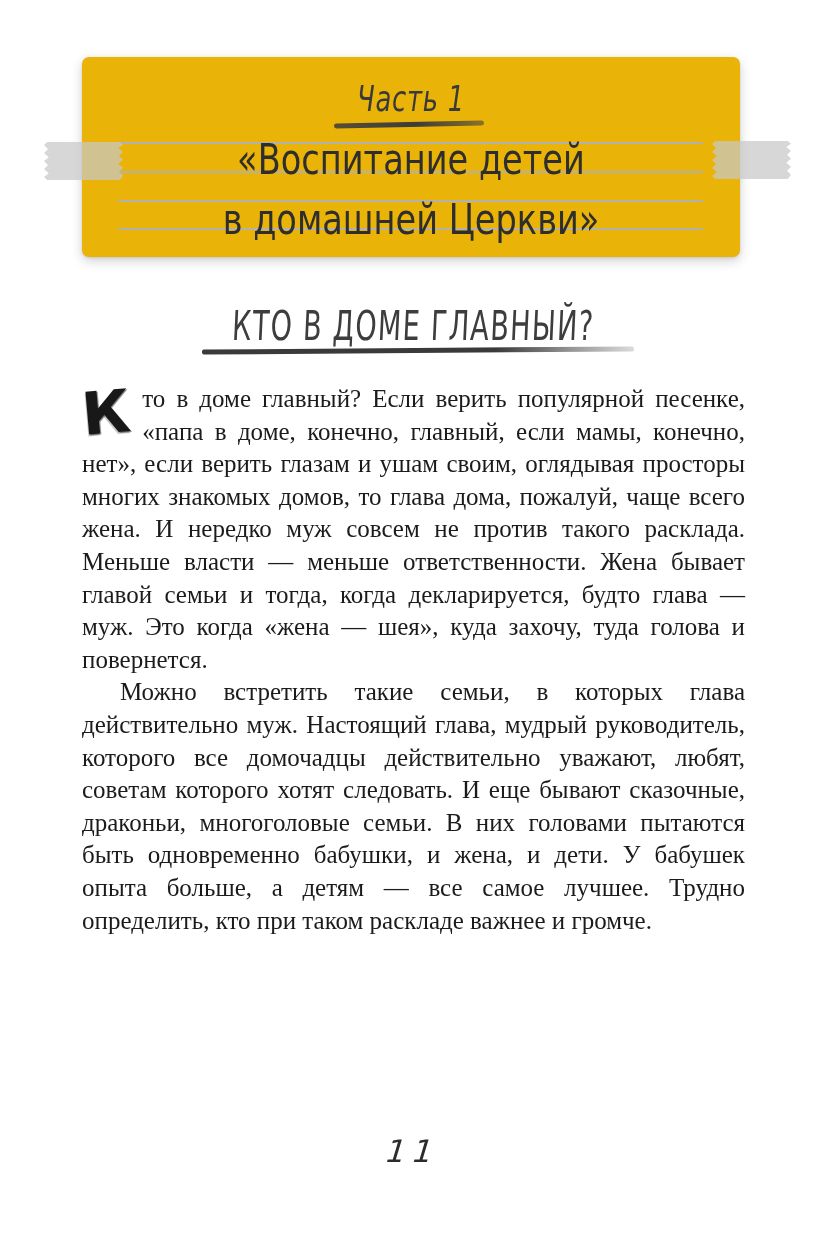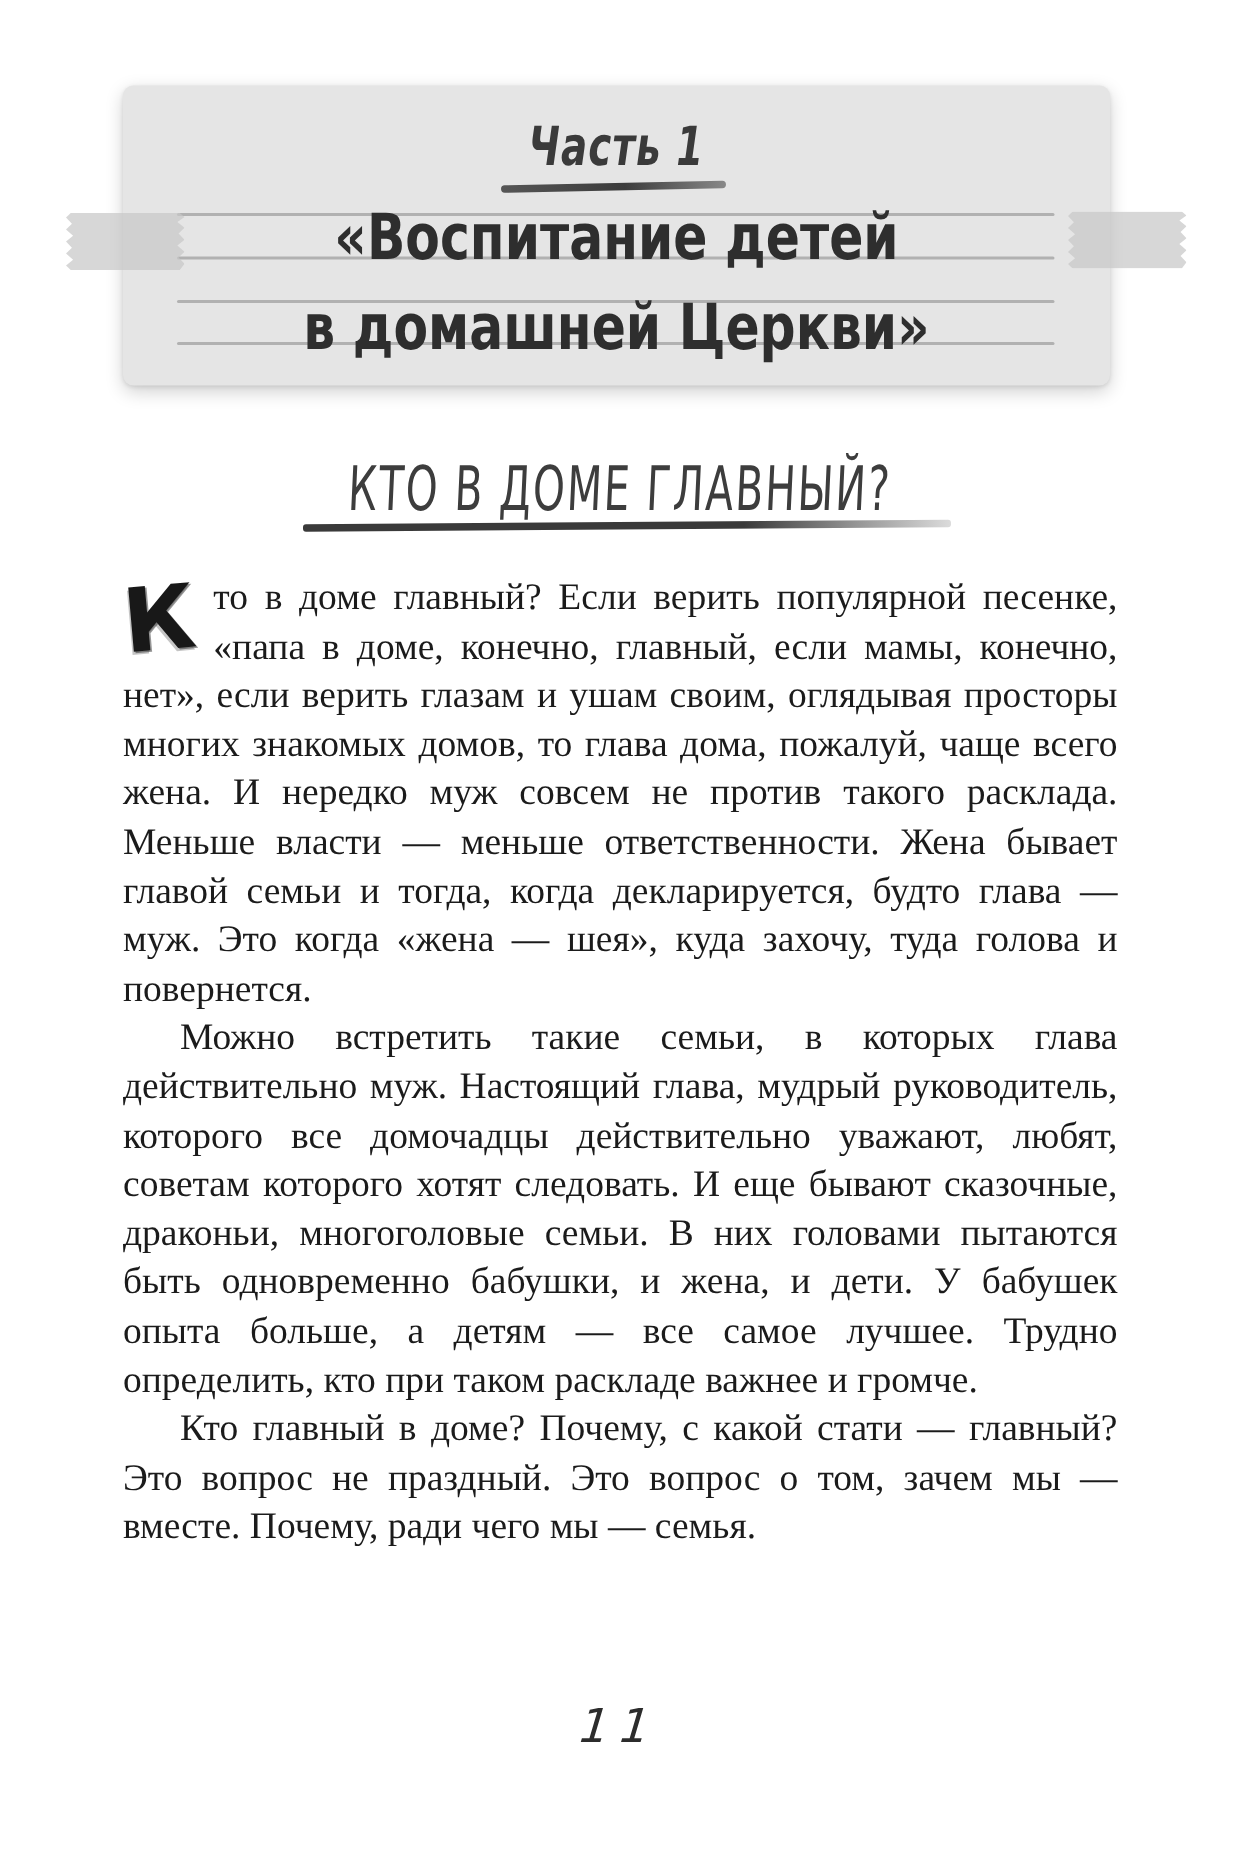--- a/index.html
+++ b/index.html
@@ -4,23 +4,22 @@
 <style>
   html, body { margin:0; padding:0; background:#ffffff; }
   .page {
     position:relative; width:827px; height:1240px; background:#ffffff;
     font-family:"Liberation Serif", serif; overflow:hidden;
   }
 
   
   .note-card {
     position:absolute; left:82px; top:57px; width:658px; height:200px;
-    background:#e5e5e5; border-radius:7px;
+    background:#eab308; border-radius:7px;
     box-shadow:0 4px 12px rgba(0,0,0,0.18), 0 1px 3px rgba(0,0,0,0.10);
-    font-weight:bold;
   }
   .rule {
     position:absolute; left:36px; right:37px; height:2px;
     background:#b1b1b1; border-radius:1px;
   }
   .rule.r1 { top:85px; } .rule.r2 { top:114px; }
   .rule.r3 { top:143px; } .rule.r4 { top:171px; }
 
   .part-label {
     position:absolute; top:21px; left:0; right:0; text-align:center;
@@ -110,18 +109,17 @@
   <div class="chapter-wrap">
     <span class="chapter-title">КТО В ДОМЕ ГЛАВНЫЙ?</span>
     <div class="chapter-underline"></div>
   </div>
 
   <div class="body-text">
     <p class="first">
       <span class="dropcap">К</span><span>то в доме главный? Если верить популярной песенке, «папа в доме, конечно, главный, если мамы, конечно, нет», если верить глазам и ушам своим, оглядывая просторы многих знакомых домов, то глава дома, пожалуй, чаще всего жена. И нередко муж совсем не против такого расклада. Меньше власти — меньше ответственности. Жена бывает главой семьи и тогда, когда декларируется, будто глава — муж. Это когда «жена — шея», куда захочу, туда голова и повернется.</span>
     </p>
     <p>Можно встретить такие семьи, в которых глава действительно муж. Настоящий глава, мудрый руководитель, которого все домочадцы действительно уважают, любят, советам которого хотят следовать. И еще бывают сказочные, драконьи, многоголовые семьи. В них головами пытаются быть одновременно бабушки, и жена, и дети. У бабушек опыта больше, а детям — все самое лучшее. Трудно определить, кто при таком раскладе важнее и громче.</p>
-    <p>Кто главный в доме? Почему, с какой стати — главный? Это вопрос не праздный. Это вопрос о том, зачем мы — вместе. Почему, ради чего мы — семья.</p>
   </div>
 
   <div class="page-number">11</div>
 
 </div>
 
 </body></html>

